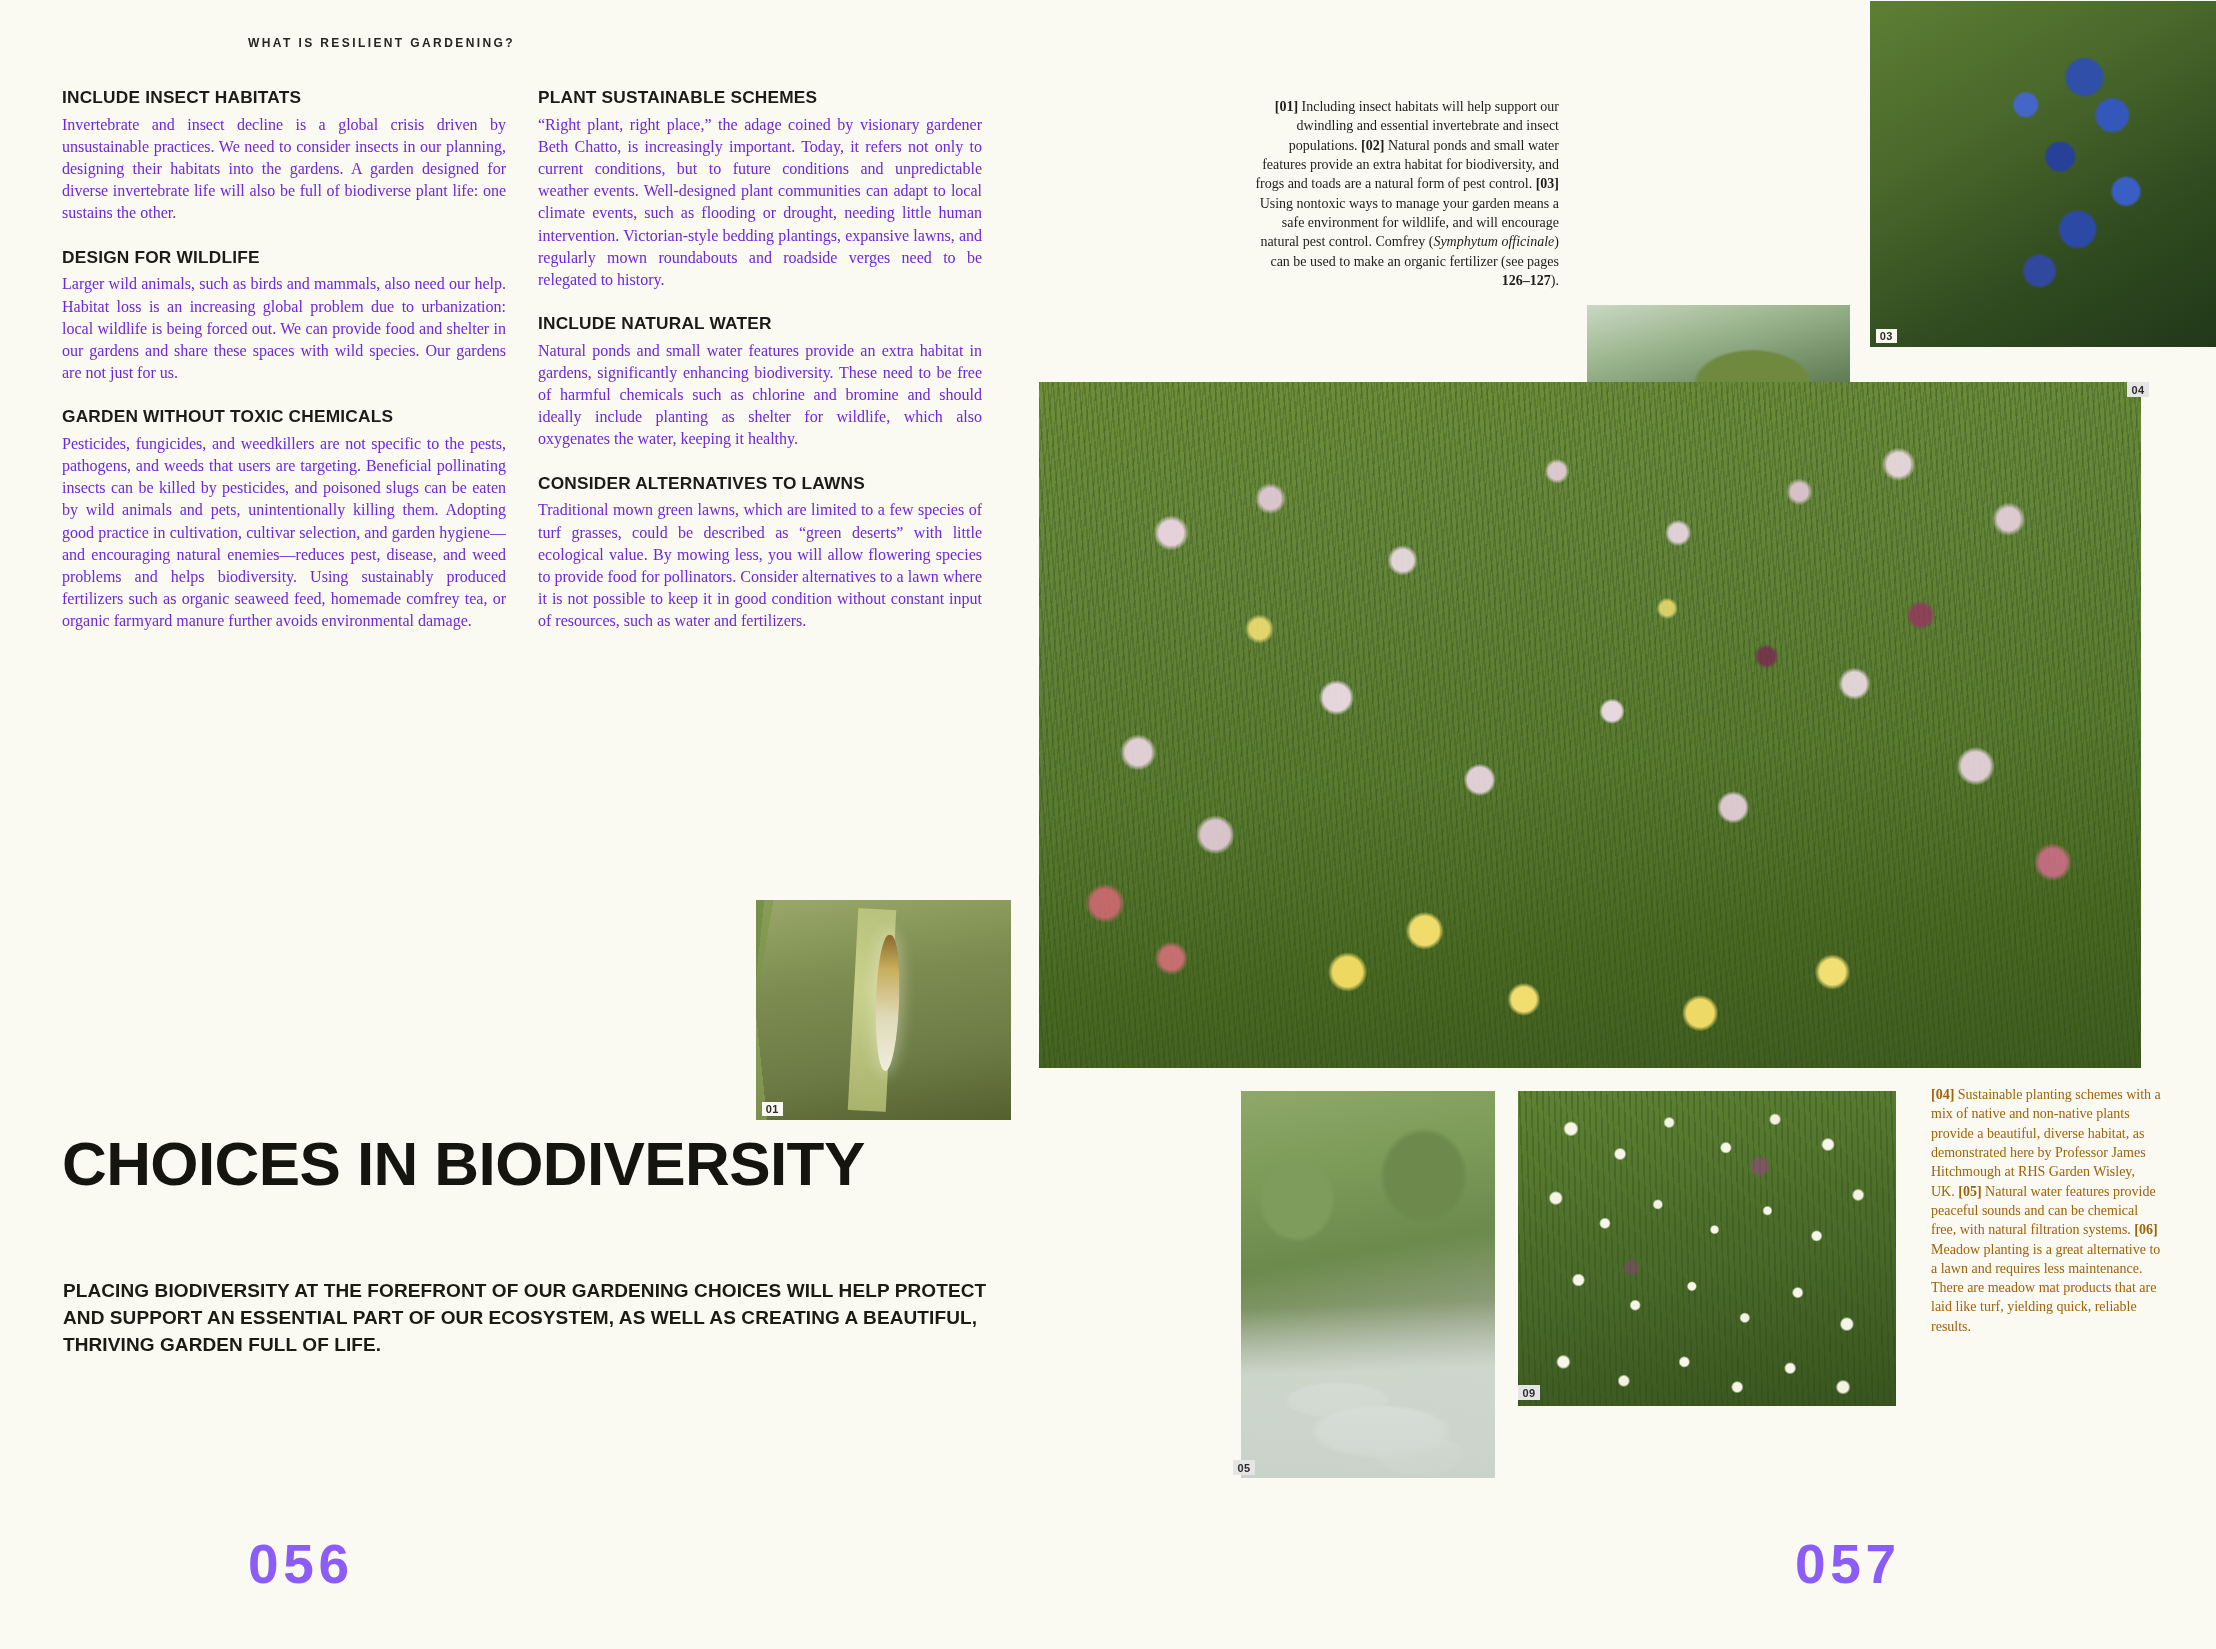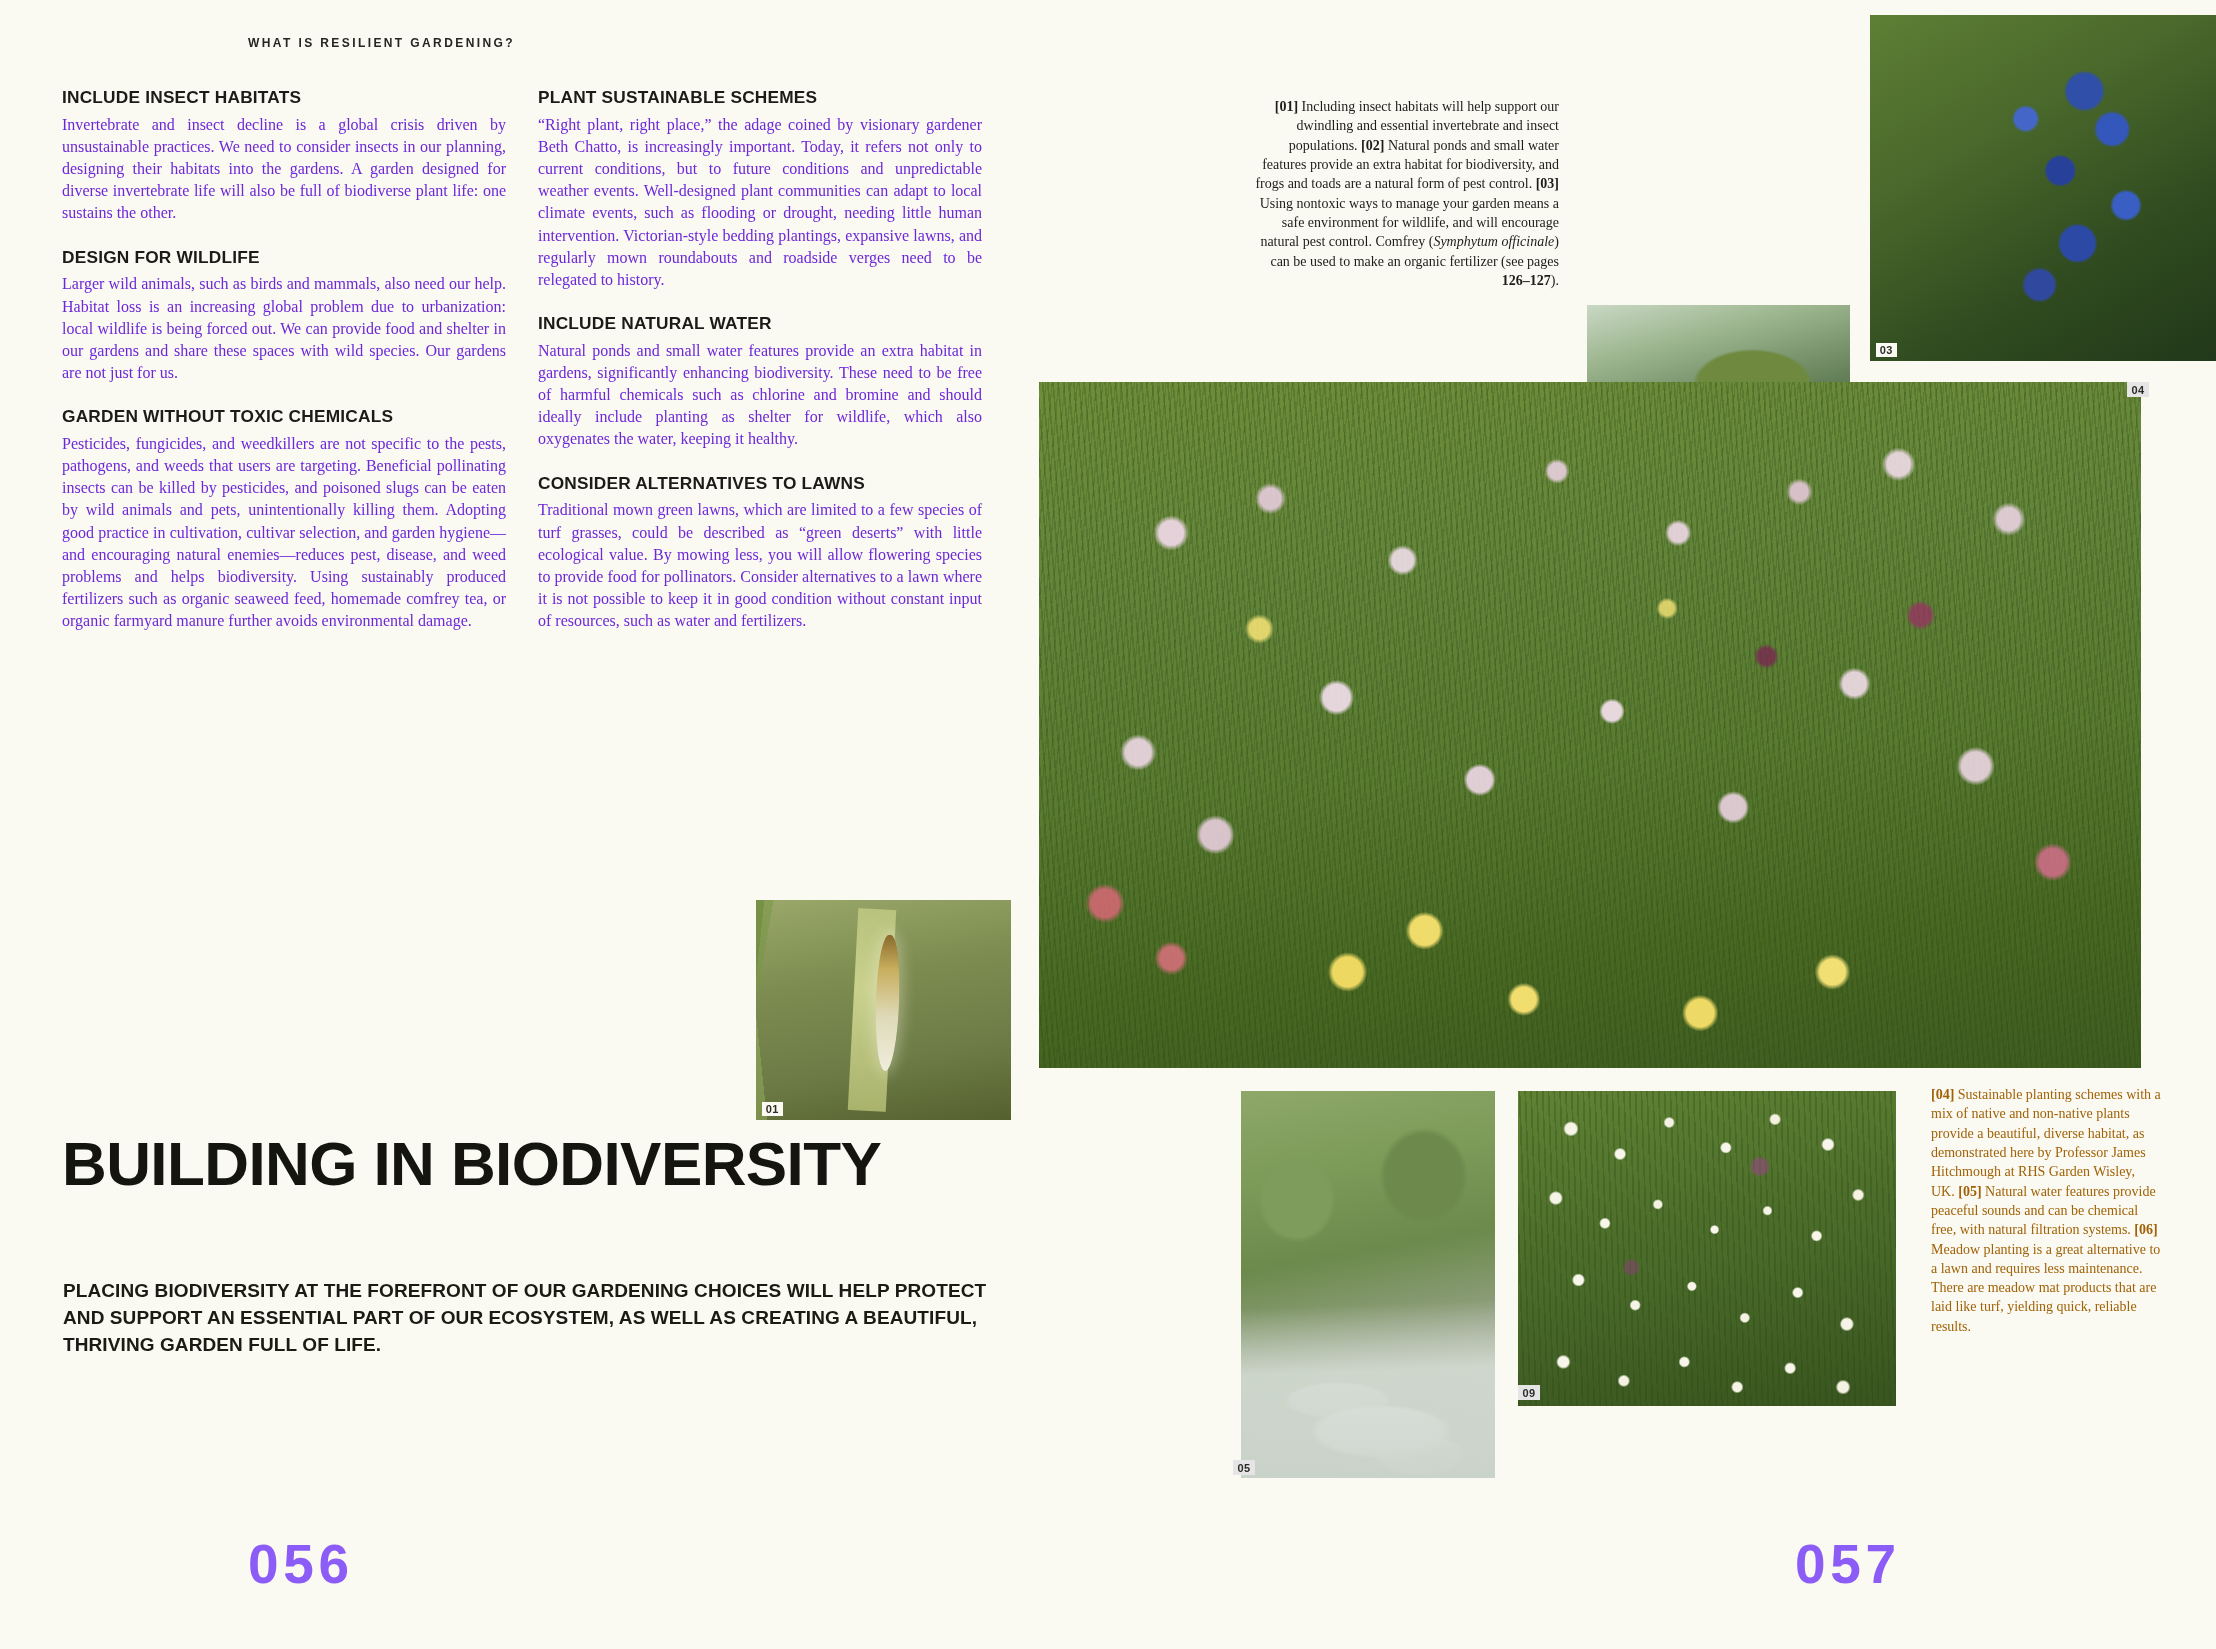--- a/index.html
+++ b/index.html
@@ -335,36 +335,36 @@
   </div>
 
   <div class="img photo-dragonfly" style="left:756px; top:900px; width:255px; height:220px;">
     <span class="num">01</span>
   </div>
 
   <div class="img photo-frog" style="left:1587px; top:85px; width:263px; height:261px;">
     <span class="num">02</span>
   </div>
 
-  <div class="img photo-comfrey" style="left:1870px; top:15px; width:346px; height:346px;">
+  <div class="img photo-comfrey" style="left:1870px; top:1px; width:346px; height:346px;">
     <span class="num">03</span>
   </div>
 
   <div class="img photo-prairie" style="left:1039px; top:382px; width:1102px; height:686px;"></div>
   <span class="num-box" style="left:2127px; top:382px;">04</span>
 
   <div class="img photo-stream" style="left:1241px; top:1091px; width:254px; height:387px;"></div>
   <span class="num-box" style="left:1233px; top:1460px;">05</span>
 
   <div class="img photo-daisies" style="left:1518px; top:1091px; width:378px; height:315px;"></div>
   <span class="num-box" style="left:1518px; top:1385px;">09</span>
 
   <div class="caption-col"><b>[01]</b> Including insect habitats will help support our dwindling and essential invertebrate and insect populations. <b>[02]</b> Natural ponds and small water features provide an extra habitat for biodiversity, and frogs and toads are a natural form of pest control. <b>[03]</b> Using nontoxic ways to manage your garden means a safe environment for wildlife, and will encourage natural pest control. Comfrey (<i>Symphytum officinale</i>) can be used to make an organic fertilizer (see pages <b>126–127</b>).</div>
   <div class="caption-right"><b>[04]</b> Sustainable planting schemes with a mix of native and non-native plants provide a beautiful, diverse habitat, as demonstrated here by Professor James Hitchmough at RHS Garden Wisley, UK. <b>[05]</b> Natural water features provide peaceful sounds and can be chemical free, with natural filtration systems. <b>[06]</b> Meadow planting is a great alternative to a lawn and requires less maintenance. There are meadow mat products that are laid like turf, yielding quick, reliable results.</div>
 
-  <div class="big-title">BUILDING IN BIODIVERSITY</div>
+  <div class="big-title">CHOICES IN BIODIVERSITY</div>
   <div class="standfirst">PLACING BIODIVERSITY AT THE FOREFRONT OF OUR GARDENING CHOICES WILL HELP PROTECT AND SUPPORT AN ESSENTIAL PART OF OUR ECOSYSTEM, AS WELL AS CREATING A BEAUTIFUL, THRIVING GARDEN FULL OF LIFE.</div>
 
   <div class="folio folio-left">056</div>
   <div class="folio folio-right">057</div>
 
 </div>
 
 
 </body></html>

